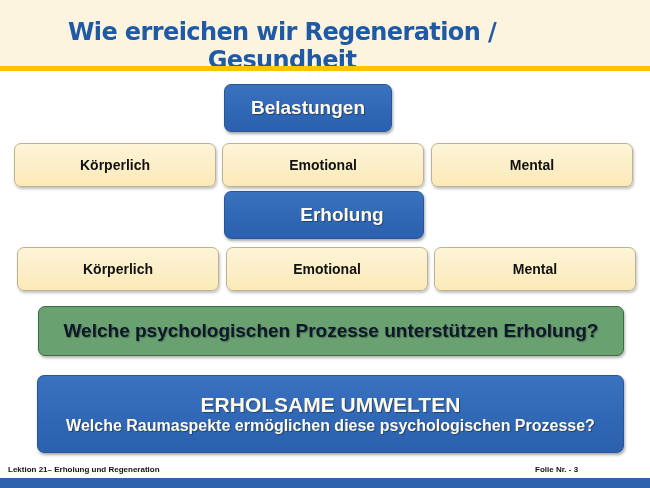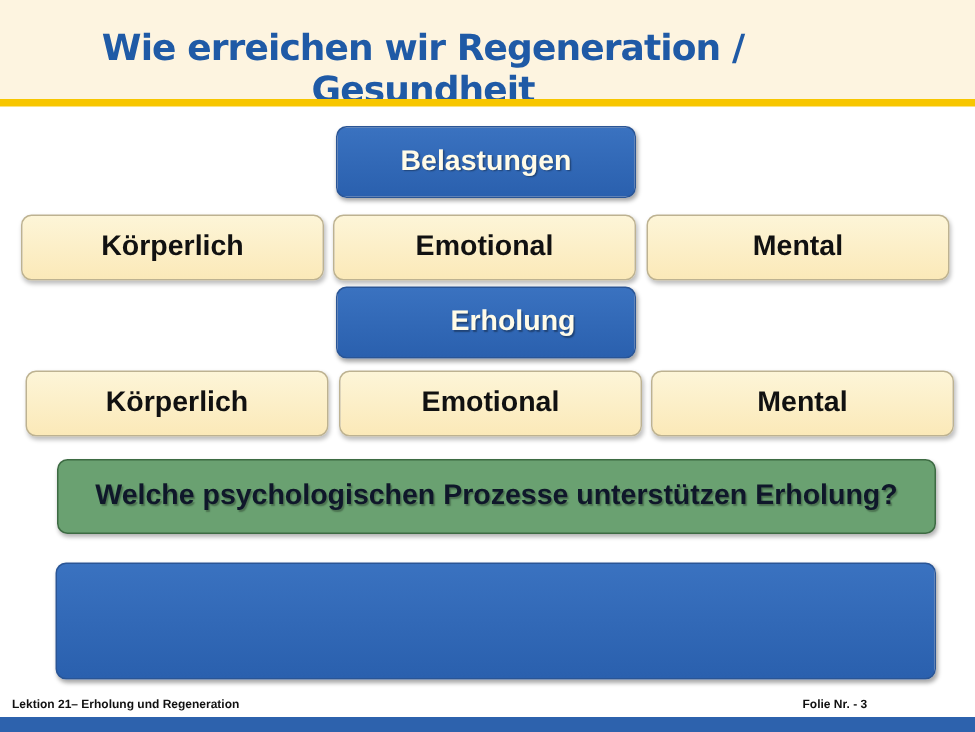--- a/index.html
+++ b/index.html
@@ -9,50 +9,52 @@
   .title { position:absolute; left:0; top:18px; width:564px; text-align:center;
            font-family:"DejaVu Sans", sans-serif; font-size:24px; font-weight:bold;
            color:#1f5aa6; letter-spacing:-0.6px; }
   .header-rule { position:absolute; left:0; top:66px; width:650px; height:5px; background:#f7c600; }
 
   .box { position:absolute; box-sizing:border-box; display:flex; align-items:center; justify-content:center;
          font-weight:bold; text-align:center; border-radius:7px; }
   .blue { background:linear-gradient(#3a72c0,#2a60ae); border:1px solid #2a5595; color:#fffbe8;
           box-shadow:1px 2px 3px rgba(0,0,0,0.35); text-shadow:1px 1px 1px rgba(0,0,0,0.35); font-size:19px; }
   .cream { background:linear-gradient(#fdf5d8,#fbe9b8); border:1px solid #bdb291; color:#111;
-           box-shadow:1px 2px 3px rgba(0,0,0,0.25); font-size:19px; }
+           box-shadow:1px 2px 3px rgba(0,0,0,0.25); font-size:14px; }
   .green { background:#6aa171; border:1px solid #3d6b43; color:#0f172a; font-size:19px;
            box-shadow:1px 2px 3px rgba(0,0,0,0.3); text-shadow:1px 1px 1px rgba(0,0,0,0.3); }
   .big { flex-direction:column; line-height:1.15; }
   .big .l1 { font-size:21px; }
   .big .l2 { font-size:16px; }
 
   .footer-left { position:absolute; left:8px; top:465px; font-size:8px; font-weight:bold; color:#111; }
   .footer-right { position:absolute; left:535px; top:465px; font-size:8px; font-weight:bold; color:#111; }
   .footer-bar { position:absolute; left:0; top:478px; width:650px; height:10px; background:#2d62ad; }
 </style>
 </head>
 <body>
 
 <div class="header"></div>
 <div class="title">Wie erreichen wir Regeneration / Gesundheit</div>
 <div class="header-rule"></div>
 
-<div class="box blue" style="left:224px;top:84px;width:200px;height:48px;">Belastungen</div>
+<div class="box blue" style="left:224px;top:84px;width:168px;height:48px;">Belastungen</div>
 
 <div class="box cream" style="left:14px;top:143px;width:202px;height:44px;">Körperlich</div>
 <div class="box cream" style="left:222px;top:143px;width:202px;height:44px;">Emotional</div>
 <div class="box cream" style="left:431px;top:143px;width:202px;height:44px;">Mental</div>
 
 <div class="box blue" style="left:224px;top:191px;width:200px;height:48px;padding-left:36px;">Erholung</div>
 
 <div class="box cream" style="left:17px;top:247px;width:202px;height:44px;">Körperlich</div>
 <div class="box cream" style="left:226px;top:247px;width:202px;height:44px;">Emotional</div>
 <div class="box cream" style="left:434px;top:247px;width:202px;height:44px;">Mental</div>
 
 <div class="box green" style="left:38px;top:306px;width:586px;height:50px;">Welche psychologischen Prozesse unterstützen Erholung?</div>
 
 <div class="box blue big" style="left:37px;top:375px;width:587px;height:78px;">
+  <span class="l1">ERHOLSAME UMWELTEN</span>
+  <span class="l2">Welche Raumaspekte ermöglichen diese psychologischen Prozesse?</span>
 </div>
 
 <div class="footer-left">Lektion 21– Erholung und Regeneration</div>
 <div class="footer-right">Folie Nr. - 3</div>
 <div class="footer-bar"></div>
 
 </body></html>

